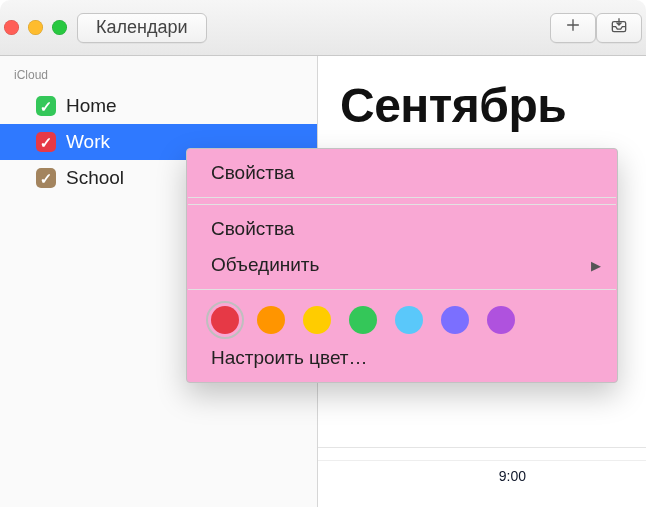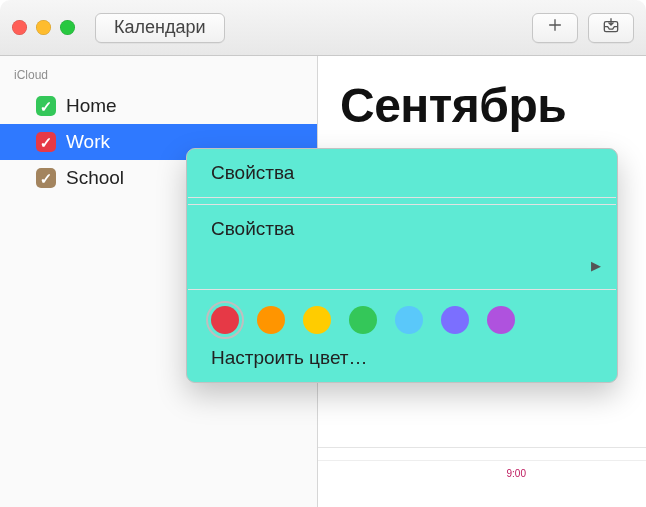--- a/index.html
+++ b/index.html
@@ -20,22 +20,21 @@
       overflow: hidden;
       background: #fff;
     }
     
     .toolbar {
       height: 56px;
       background: linear-gradient(#f6f6f6, #e8e8e8);
       border-bottom: 1px solid #c9c9c9;
       display: flex;
       align-items: center;
-      padding: 0 12px;
-      gap: 10px;
+      padding: 0 4px;
     }
     .traffic-lights { display: flex; gap: 9px; margin-right: 10px; }
     .tl { width: 15px; height: 15px; border-radius: 50%; box-shadow: inset 0 0 0 0.5px rgba(0,0,0,.18); }
     .tl.close { background: #ff5f57; }
     .tl.min { background: #febc2e; }
     .tl.max { background: #28c840; }
 
     .tb-btn {
       height: 30px;
       border: 1px solid #c6c6c6;
@@ -109,39 +108,39 @@
     .time-grid {
       position: absolute;
       left: 0; right: 0; bottom: 0;
       height: 60px;
       border-top: 1px solid #e4e4e4;
     }
     .time-label {
       position: absolute;
       right: 120px;
       top: 20px;
-      font-size: 10px;
-      color: #be185d;
+      font-size: 14px;
+      color: #0f172a;
     }
     .hr-line {
       position: absolute;
       left: 0; right: 0;
       top: 12px;
       border-top: 1px solid #eee;
     }
 
     
     .ctxmenu {
       position: absolute;
       left: 186px;
       top: 148px;
       width: 432px;
-      background: #5eead4;
+      background: #f9a8d4;
       border: 1px solid #c2c2c2;
-      border-radius: 9px;
+      border-radius: 4px;
       box-shadow: 0 12px 30px rgba(0,0,0,.22);
       padding: 6px 0;
     }
     .menu-item {
       height: 36px;
       display: flex;
       align-items: center;
       padding: 0 24px;
       font-size: 19px;
       color: #222;
@@ -240,20 +239,21 @@
 <div class="ctxmenu">
   <div class="menu-item">
     <span>Свойства</span>
   </div>
   <div class="menu-sep"></div>
   <div class="menu-sep"></div>
   <div class="menu-item">
     <span>Свойства</span>
   </div>
   <div class="menu-item">
+    <span>Объединить</span>
     <span class="arrow">▶</span>
   </div>
   <div class="menu-sep"></div>
   <div class="color-row" id="color-row">
       <div class="swatch sel" style="background: rgb(230, 57, 70);"></div>
       <div class="swatch" style="background: rgb(255, 149, 0);"></div>
       <div class="swatch" style="background: rgb(255, 204, 0);"></div>
       <div class="swatch" style="background: rgb(52, 199, 89);"></div>
       <div class="swatch" style="background: rgb(90, 200, 250);"></div>
       <div class="swatch" style="background: rgb(123, 111, 255);"></div>

